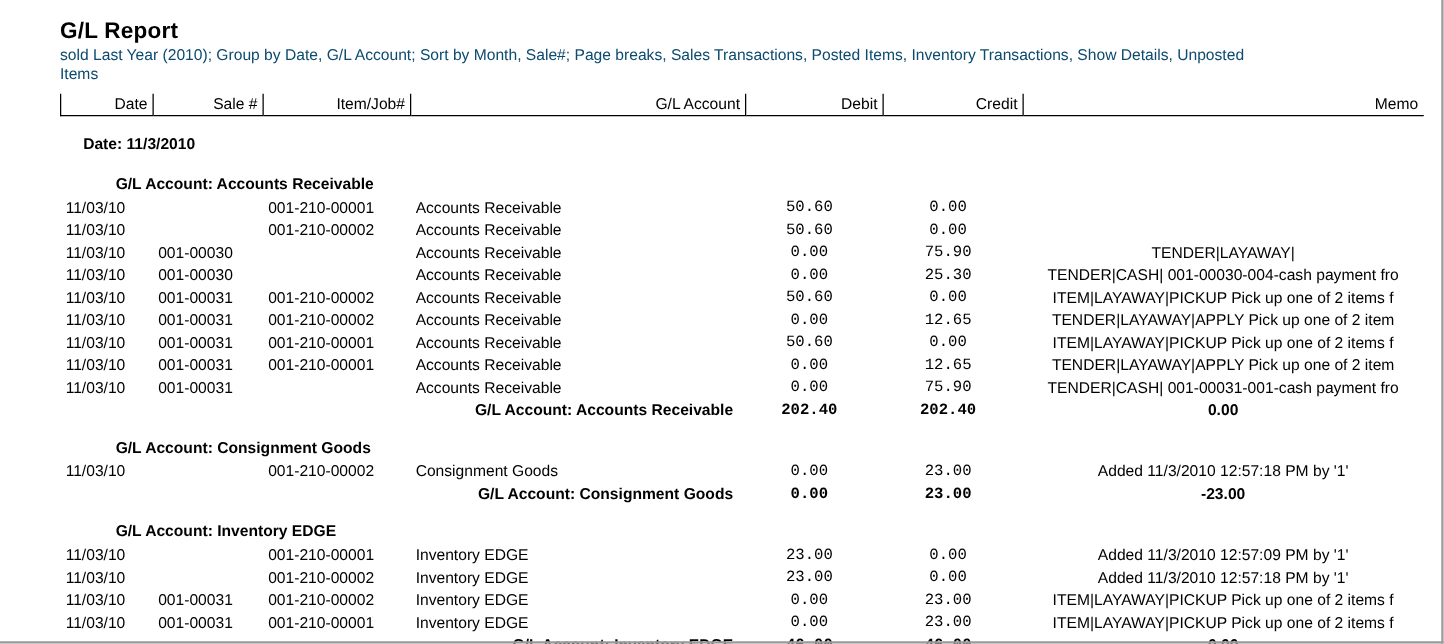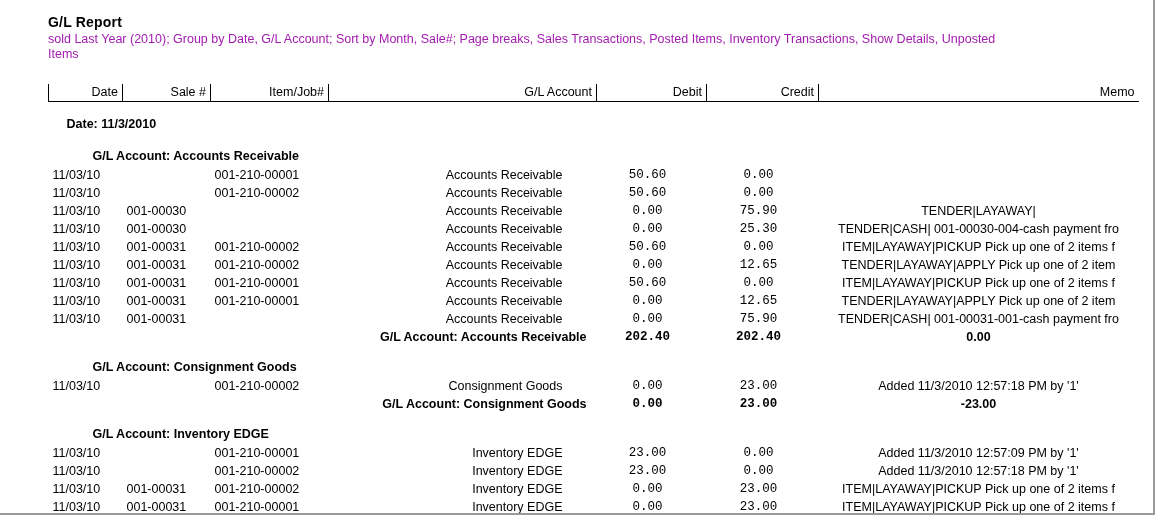--- a/index.html
+++ b/index.html
@@ -26,32 +26,32 @@
     position: absolute;
     left: 0; top: 0; right: 0; bottom: 0;
     border-right: 2px solid #9a9a9a;
     border-bottom: 2px solid #9a9a9a;
     pointer-events: none;
   }
   .inner {
     padding: 14px 0 0 48px;
   }
   .report-title {
-    font-size: 14px;
+    font-size: 18px;
     font-weight: bold;
     color: #000;
     letter-spacing: 0.2px;
     margin: 0 0 2px 0;
   }
   .report-subtitle {
     font-size: 12.5px;
-    color: #a21caf;
+    color: #0c4a6e;
     line-height: 15px;
     width: 960px;
-    margin: 0 0 22px 0;
+    margin: 0 0 8px 0;
   }
   table.grid {
     border-collapse: collapse;
     font-size: 12.5px;
     color: #000;
     width: 1090px;
     table-layout: fixed;
   }
   
   col.c-date   { width: 74px; }
@@ -73,21 +73,21 @@
   thead th.sep { border-left: 1px solid #000; }
 
   tbody td {
     padding: 0 4px;
     height: 18px;
     line-height: 18px;
     white-space: nowrap;
     overflow: hidden;
   }
   td.num { text-align: center; padding-right: 12px; font-family: Liberation Mono, monospace; }
-  td.acct-name { text-align: right; padding-right: 34px; }
+  td.acct-name { padding-right: 34px; }
   td.memo { text-align: center; padding-left: 4px; }
 
   tr.spacer td { height: 11px; line-height: 11px; }
   tr.group-date td {
     font-weight: bold;
     padding-left: 18px;
     height: 22px;
     line-height: 22px;
   }
   tr.group-acct td {

